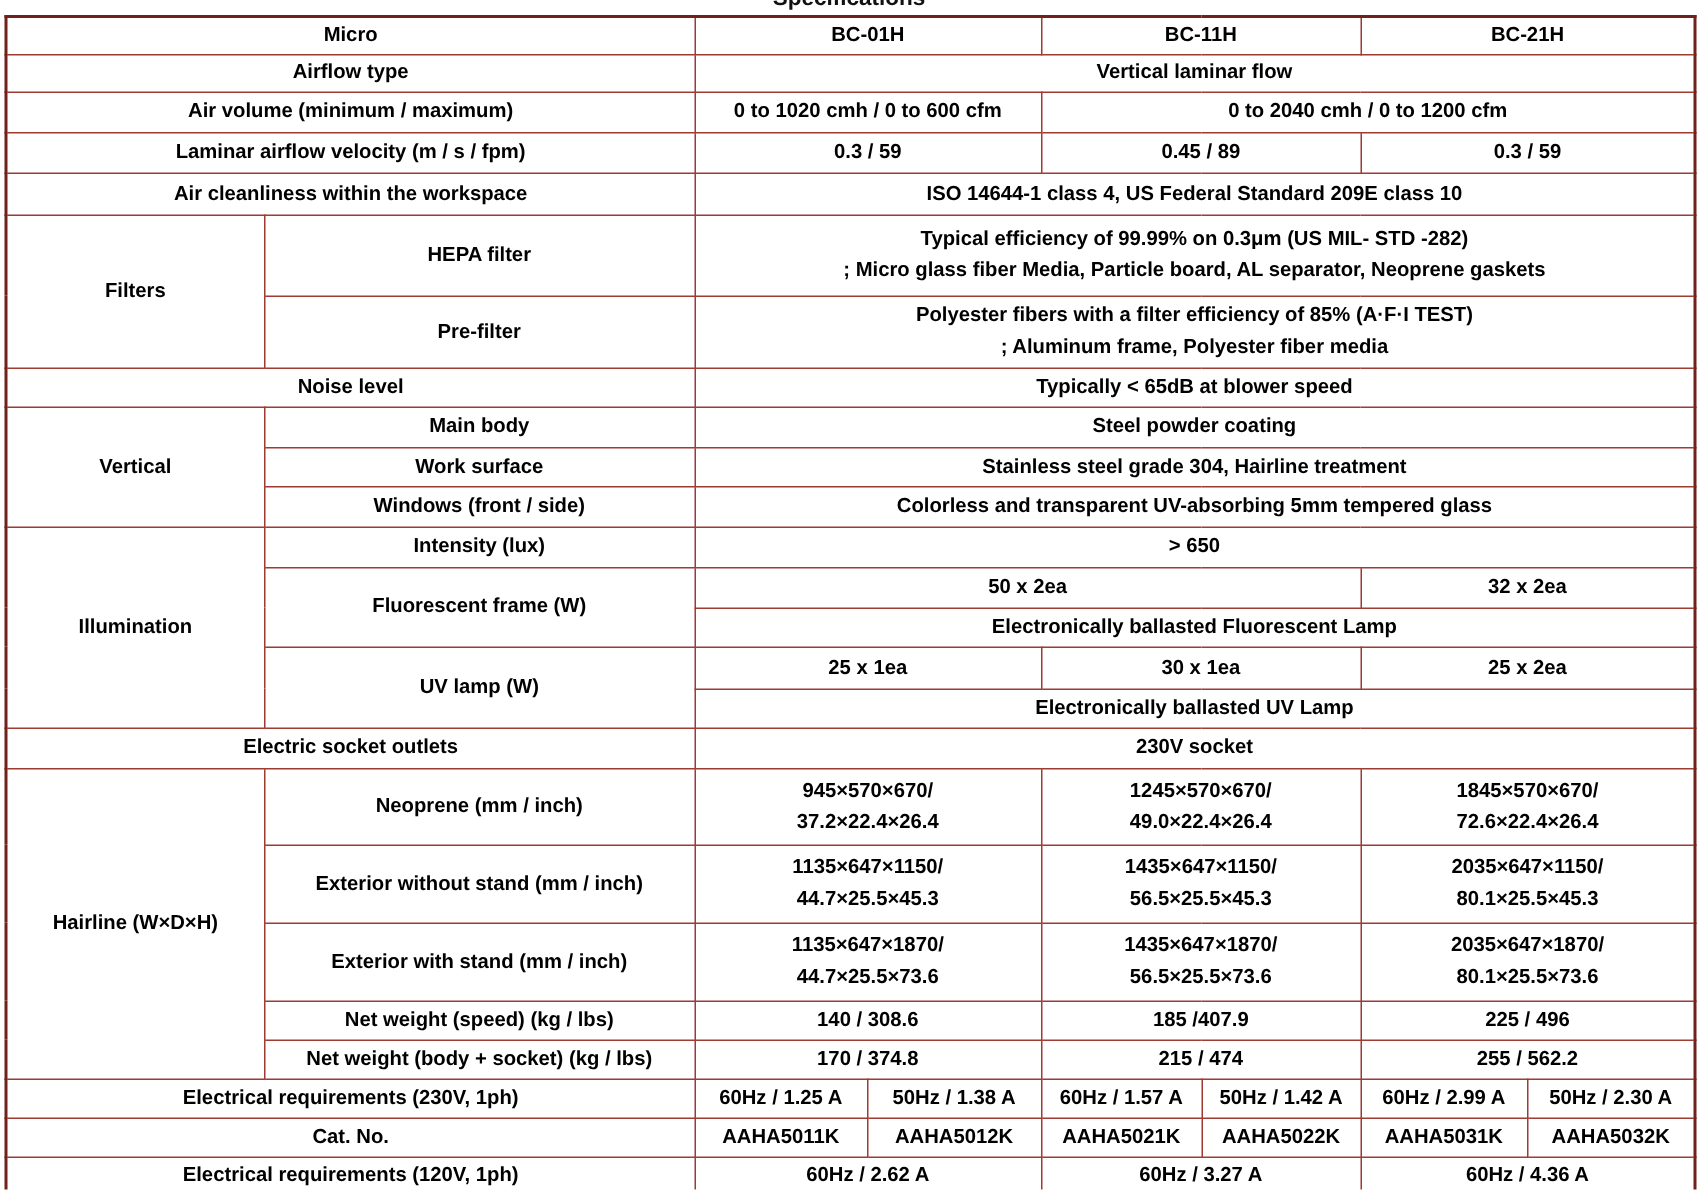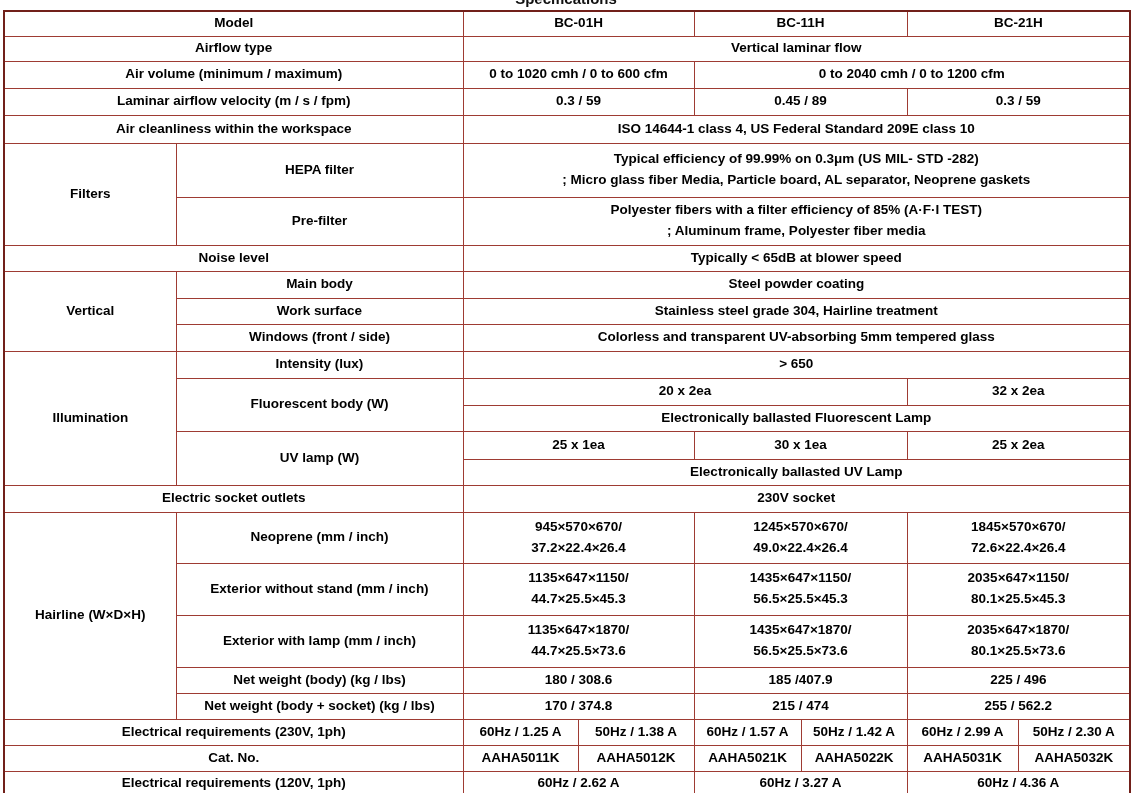--- a/index.html
+++ b/index.html
@@ -51,21 +51,21 @@
     <col style="width:115px">
       <col style="width:116px">
     <col style="width:107px">
       <col style="width:106px">
     <col style="width:111px">
       <col style="width:112px">
   </colgroup>
 
   <tbody>
       <tr style="height:25px">
-    <td colspan="2" class="hdr">Model</td>
+    <td colspan="2" class="hdr">Micro</td>
     <td colspan="2" class="hdr">BC-01H</td>
     <td colspan="2" class="hdr">BC-11H</td>
     <td colspan="2" class="hdr">BC-21H</td>
   </tr>
 
   <tr style="height:25px">
     <td colspan="2" class="lbl">Airflow type</td>
     <td colspan="6">Vertical laminar flow</td>
   </tr>
 
@@ -118,22 +118,22 @@
     <td class="lbl">Windows (front / side)</td>
     <td colspan="6">Colorless and transparent UV-absorbing 5mm tempered glass</td>
   </tr>
 
   <tr style="height:27px">
     <td rowspan="5" class="lbl">Illumination</td>
     <td class="lbl">Intensity (lux)</td>
     <td colspan="6">&gt; 650</td>
   </tr>
   <tr style="height:27px">
-    <td rowspan="2" class="lbl">Fluorescent body (W)</td>
-    <td colspan="4">20 x 2ea</td>
+    <td rowspan="2" class="lbl">Fluorescent frame (W)</td>
+    <td colspan="4">50 x 2ea</td>
     <td colspan="2">32 x 2ea</td>
   </tr>
   <tr style="height:26px">
     <td colspan="6">Electronically ballasted Fluorescent Lamp</td>
   </tr>
   <tr style="height:28px">
     <td rowspan="2" class="lbl">UV lamp (W)</td>
     <td colspan="2">25 x 1ea</td>
     <td colspan="2">30 x 1ea</td>
     <td colspan="2">25 x 2ea</td>
@@ -160,31 +160,31 @@
   <tr style="height:52px">
     <td class="lbl">Exterior without stand (mm / inch)</td>
     <td colspan="2" class="pre">1135×647×1150/
 44.7×25.5×45.3</td>
     <td colspan="2" class="pre">1435×647×1150/
 56.5×25.5×45.3</td>
     <td colspan="2" class="pre">2035×647×1150/
 80.1×25.5×45.3</td>
   </tr>
   <tr style="height:52px">
-    <td class="lbl">Exterior with lamp (mm / inch)</td>
+    <td class="lbl">Exterior with stand (mm / inch)</td>
     <td colspan="2" class="pre">1135×647×1870/
 44.7×25.5×73.6</td>
     <td colspan="2" class="pre">1435×647×1870/
 56.5×25.5×73.6</td>
     <td colspan="2" class="pre">2035×647×1870/
 80.1×25.5×73.6</td>
   </tr>
   <tr style="height:26px">
-    <td class="lbl">Net weight (body) (kg / lbs)</td>
-    <td colspan="2">180 / 308.6</td>
+    <td class="lbl">Net weight (speed) (kg / lbs)</td>
+    <td colspan="2">140 / 308.6</td>
     <td colspan="2">185 /407.9</td>
     <td colspan="2">225 / 496</td>
   </tr>
   <tr style="height:26px">
     <td class="lbl">Net weight (body + socket) (kg / lbs)</td>
     <td colspan="2">170 / 374.8</td>
     <td colspan="2">215 / 474</td>
     <td colspan="2">255 / 562.2</td>
   </tr>
 

